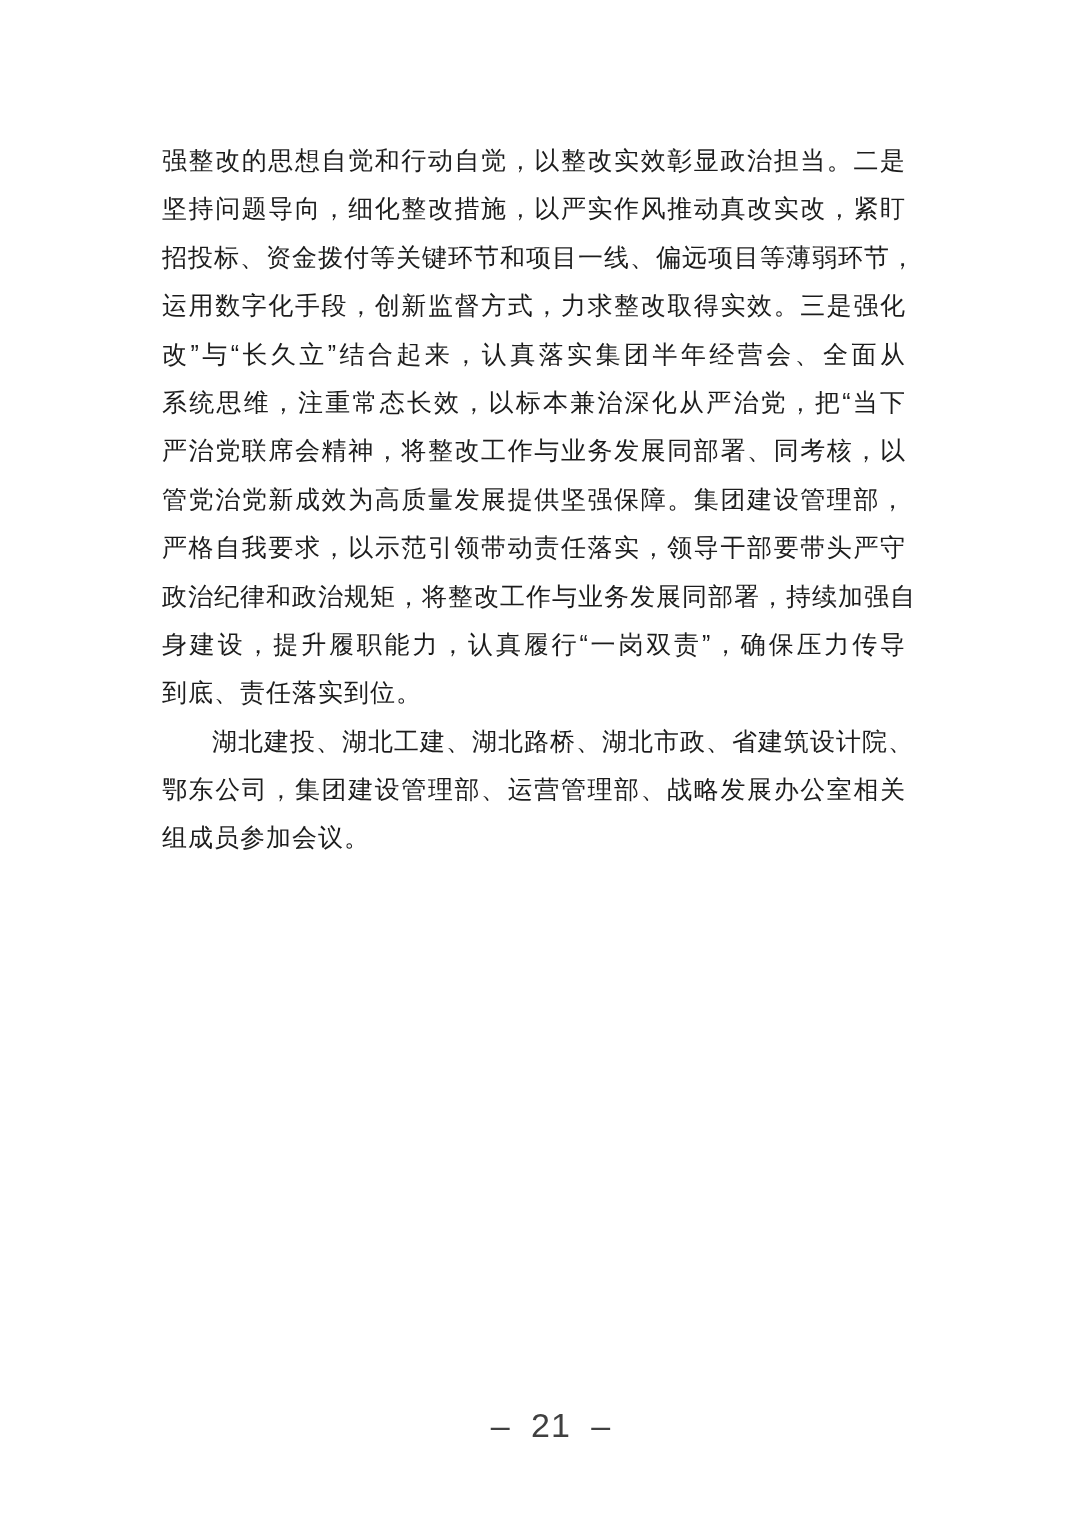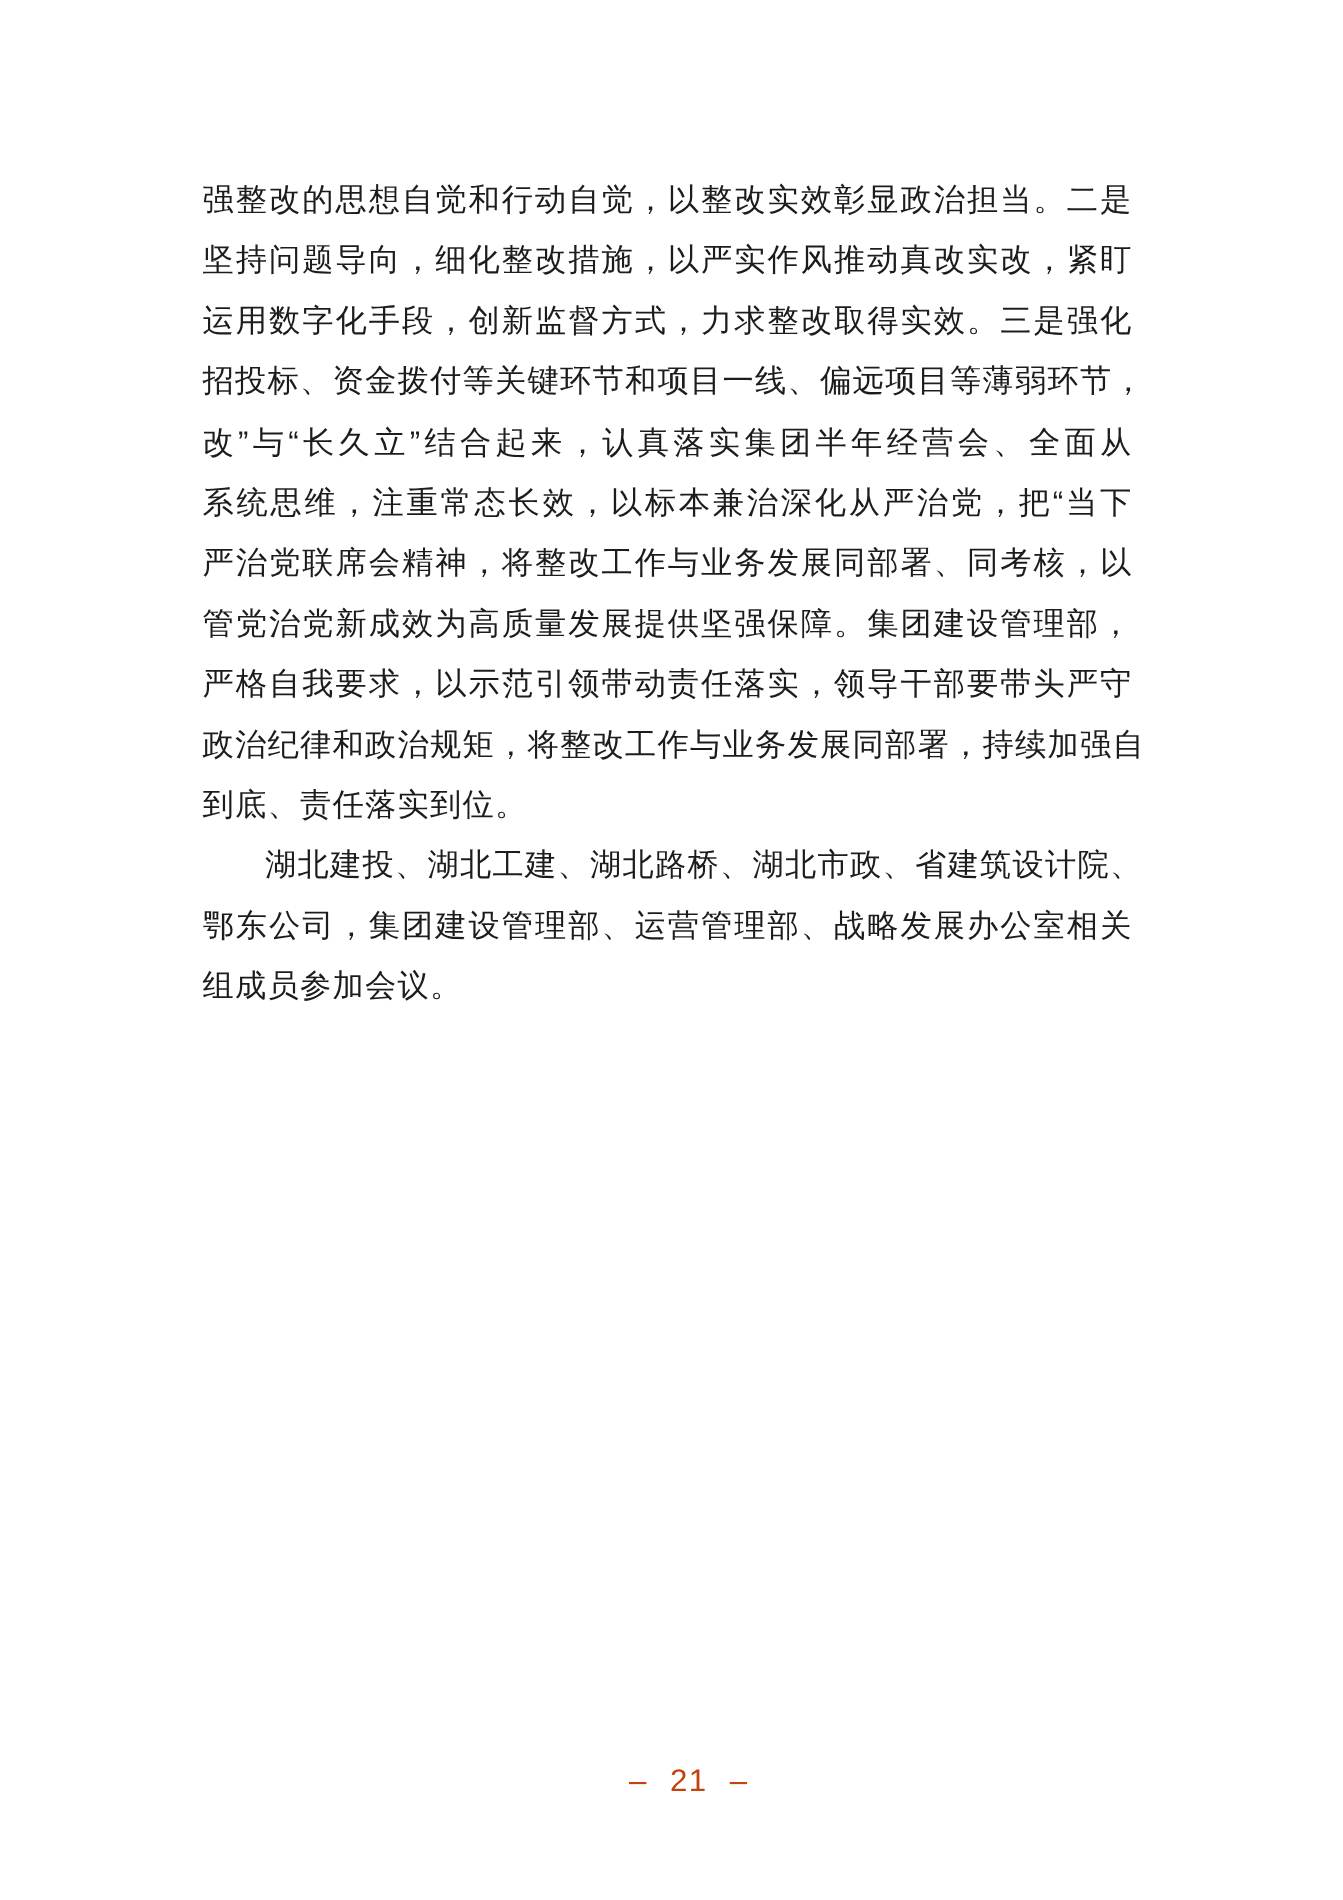--- a/index.html
+++ b/index.html
@@ -45,46 +45,47 @@
     text-indent: 2em;
   }
   .page-footer {
     position: absolute;
     left: 0;
     top: 1405px;
     width: 100%;
     text-align: center;
   }
   .page-number {
-    font-size: 25px;
+    font-size: 34px;
     line-height: 40px;
-    color: #c2410c;
+    color: #404040;
     word-spacing: 10px;
     letter-spacing: 1px;
     margin-left: 28px;
   }
 </style>
 </head>
 <body>
 
 <div class="page">
 
   <div class="body-text">
 
     <div class="para">
       <div class="line">强整改的思想自觉和行动自觉，以整改实效彰显政治担当。二是</div>
       <div class="line">坚持问题导向，细化整改措施，以严实作风推动真改实改，紧盯</div>
+      <div class="line">招投标、资金拨付等关键环节和项目一线、偏远项目等薄弱环节，</div>
       <div class="line">运用数字化手段，创新监督方式，力求整改取得实效。三是强化</div>
-      <div class="line">招投标、资金拨付等关键环节和项目一线、偏远项目等薄弱环节，</div>
       <div class="line">改”与“长久立”结合起来，认真落实集团半年经营会、全面从</div>
       <div class="line">系统思维，注重常态长效，以标本兼治深化从严治党，把“当下</div>
       <div class="line">严治党联席会精神，将整改工作与业务发展同部署、同考核，以</div>
       <div class="line">管党治党新成效为高质量发展提供坚强保障。集团建设管理部，</div>
       <div class="line">严格自我要求，以示范引领带动责任落实，领导干部要带头严守</div>
       <div class="line">政治纪律和政治规矩，将整改工作与业务发展同部署，持续加强自</div>
+      <div class="line">身建设，提升履职能力，认真履行“一岗双责”，确保压力传导</div>
       <div class="line para-end">到底、责任落实到位。</div>
     </div>
 
     <div class="para">
       <div class="line first-indent">湖北建投、湖北工建、湖北路桥、湖北市政、省建筑设计院、</div>
       <div class="line">鄂东公司，集团建设管理部、运营管理部、战略发展办公室相关</div>
       <div class="line para-end">组成员参加会议。</div>
     </div>
 
   </div>

